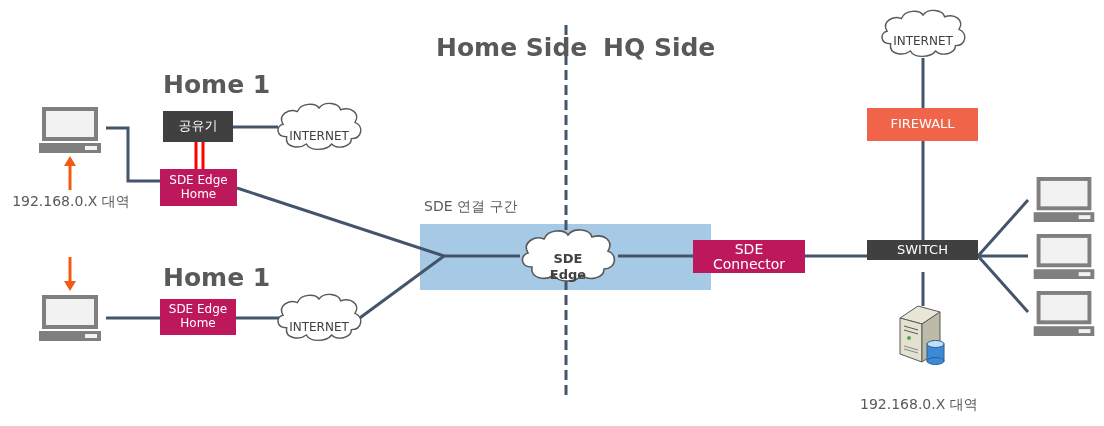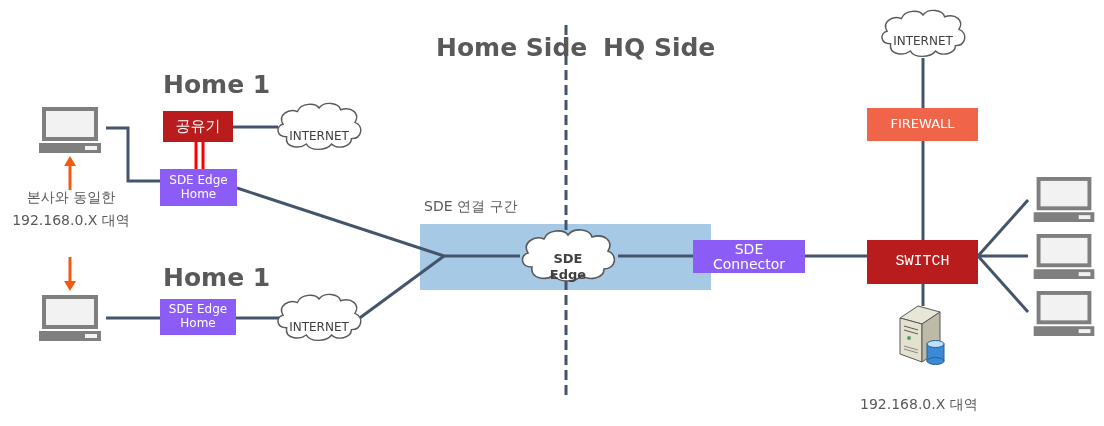--- a/index.html
+++ b/index.html
@@ -3,22 +3,22 @@
   <meta charset="utf-8">
   <style>
     html, body { margin: 0; padding: 0; background: #ffffff; }
     body { width: 1104px; height: 426px; position: relative; overflow: hidden;
            font-family: "DejaVu Sans", "Liberation Sans", sans-serif; }
     #stage { position: absolute; left: 0; top: 0; width: 1104px; height: 426px; }
     .lbl { position: absolute; color: #595959; white-space: nowrap; }
     .heading { font-weight: bold; font-size: 25px; color: #595959; }
     .box { position: absolute; display: flex; align-items: center; justify-content: center;
            text-align: center; color: #ffffff; line-height: 1.15; }
-    .box-blue { background: #8b5cf6; font-size: 12px; }
-    .box-gray { background: #b91c1c; font-size: 15px; }
+    .box-blue { background: #be185d; font-size: 12px; }
+    .box-gray { background: #404040; font-size: 13px; }
     .box-red  { background: #f0654a; font-size: 13px; }
     .cloud-text { position: absolute; display: flex; align-items: center; justify-content: center;
                   text-align: center; color: #404040; font-size: 12px; line-height: 1.2; margin-top: 12px; }
     .note { font-size: 14px; color: #595959; text-align: center; line-height: 1.35; }
   </style>
 </head>
 <body>
 
 <div id="stage">
   <svg width="1104" height="426" style="position:absolute;left:0;top:0">
@@ -113,21 +113,20 @@
   <div class="box box-gray" style="left:163px;top:111px;width:70px;height:31px;">
     <span>공유기</span>
   </div>
   <div class="cloud-text" style="left:278px;top:108px;width:82px;height:32px;">INTERNET</div>
   <div class="box box-blue" style="left:160px;top:169px;width:77px;height:37px;flex-direction:column;">
     <span>SDE Edge</span>
     <span>Home</span>
   </div>
 
   <div class="lbl note" style="left:2px;top:188px;width:138px;">
-    <div>본사와 동일한</div>
     <div style="margin-top:4px;">192.168.0.X 대역</div>
   </div>
 
   <div class="box box-blue" style="left:160px;top:299px;width:76px;height:36px;flex-direction:column;">
     <span>SDE Edge</span>
     <span>Home</span>
   </div>
   <div class="cloud-text" style="left:278px;top:299px;width:82px;height:32px;">INTERNET</div>
 
   <div class="lbl" style="left:424px;top:198px;font-size:14px;">SDE 연결 구간</div>
@@ -137,17 +136,17 @@
   </div>
 
   <div class="box box-blue" style="left:693px;top:240px;width:112px;height:33px;flex-direction:column;font-size:14px;line-height:1.05;">
     <span>SDE</span>
     <span>Connector</span>
   </div>
   <div class="cloud-text" style="left:882px;top:14px;width:82px;height:30px;">INTERNET</div>
   <div class="box box-red" style="left:867px;top:108px;width:111px;height:33px;">
     <span>FIREWALL</span>
   </div>
-  <div class="box box-gray" style="left:867px;top:240px;width:111px;height:44px;font-family:Liberation Mono, monospace;">
+  <div class="box box-gray" style="left:867px;top:240px;width:111px;height:20px;">
     <span>SWITCH</span>
   </div>
   <div class="lbl" style="left:860px;top:396px;font-size:14px;">192.168.0.X 대역</div>
 </div>
 
 </body></html>

